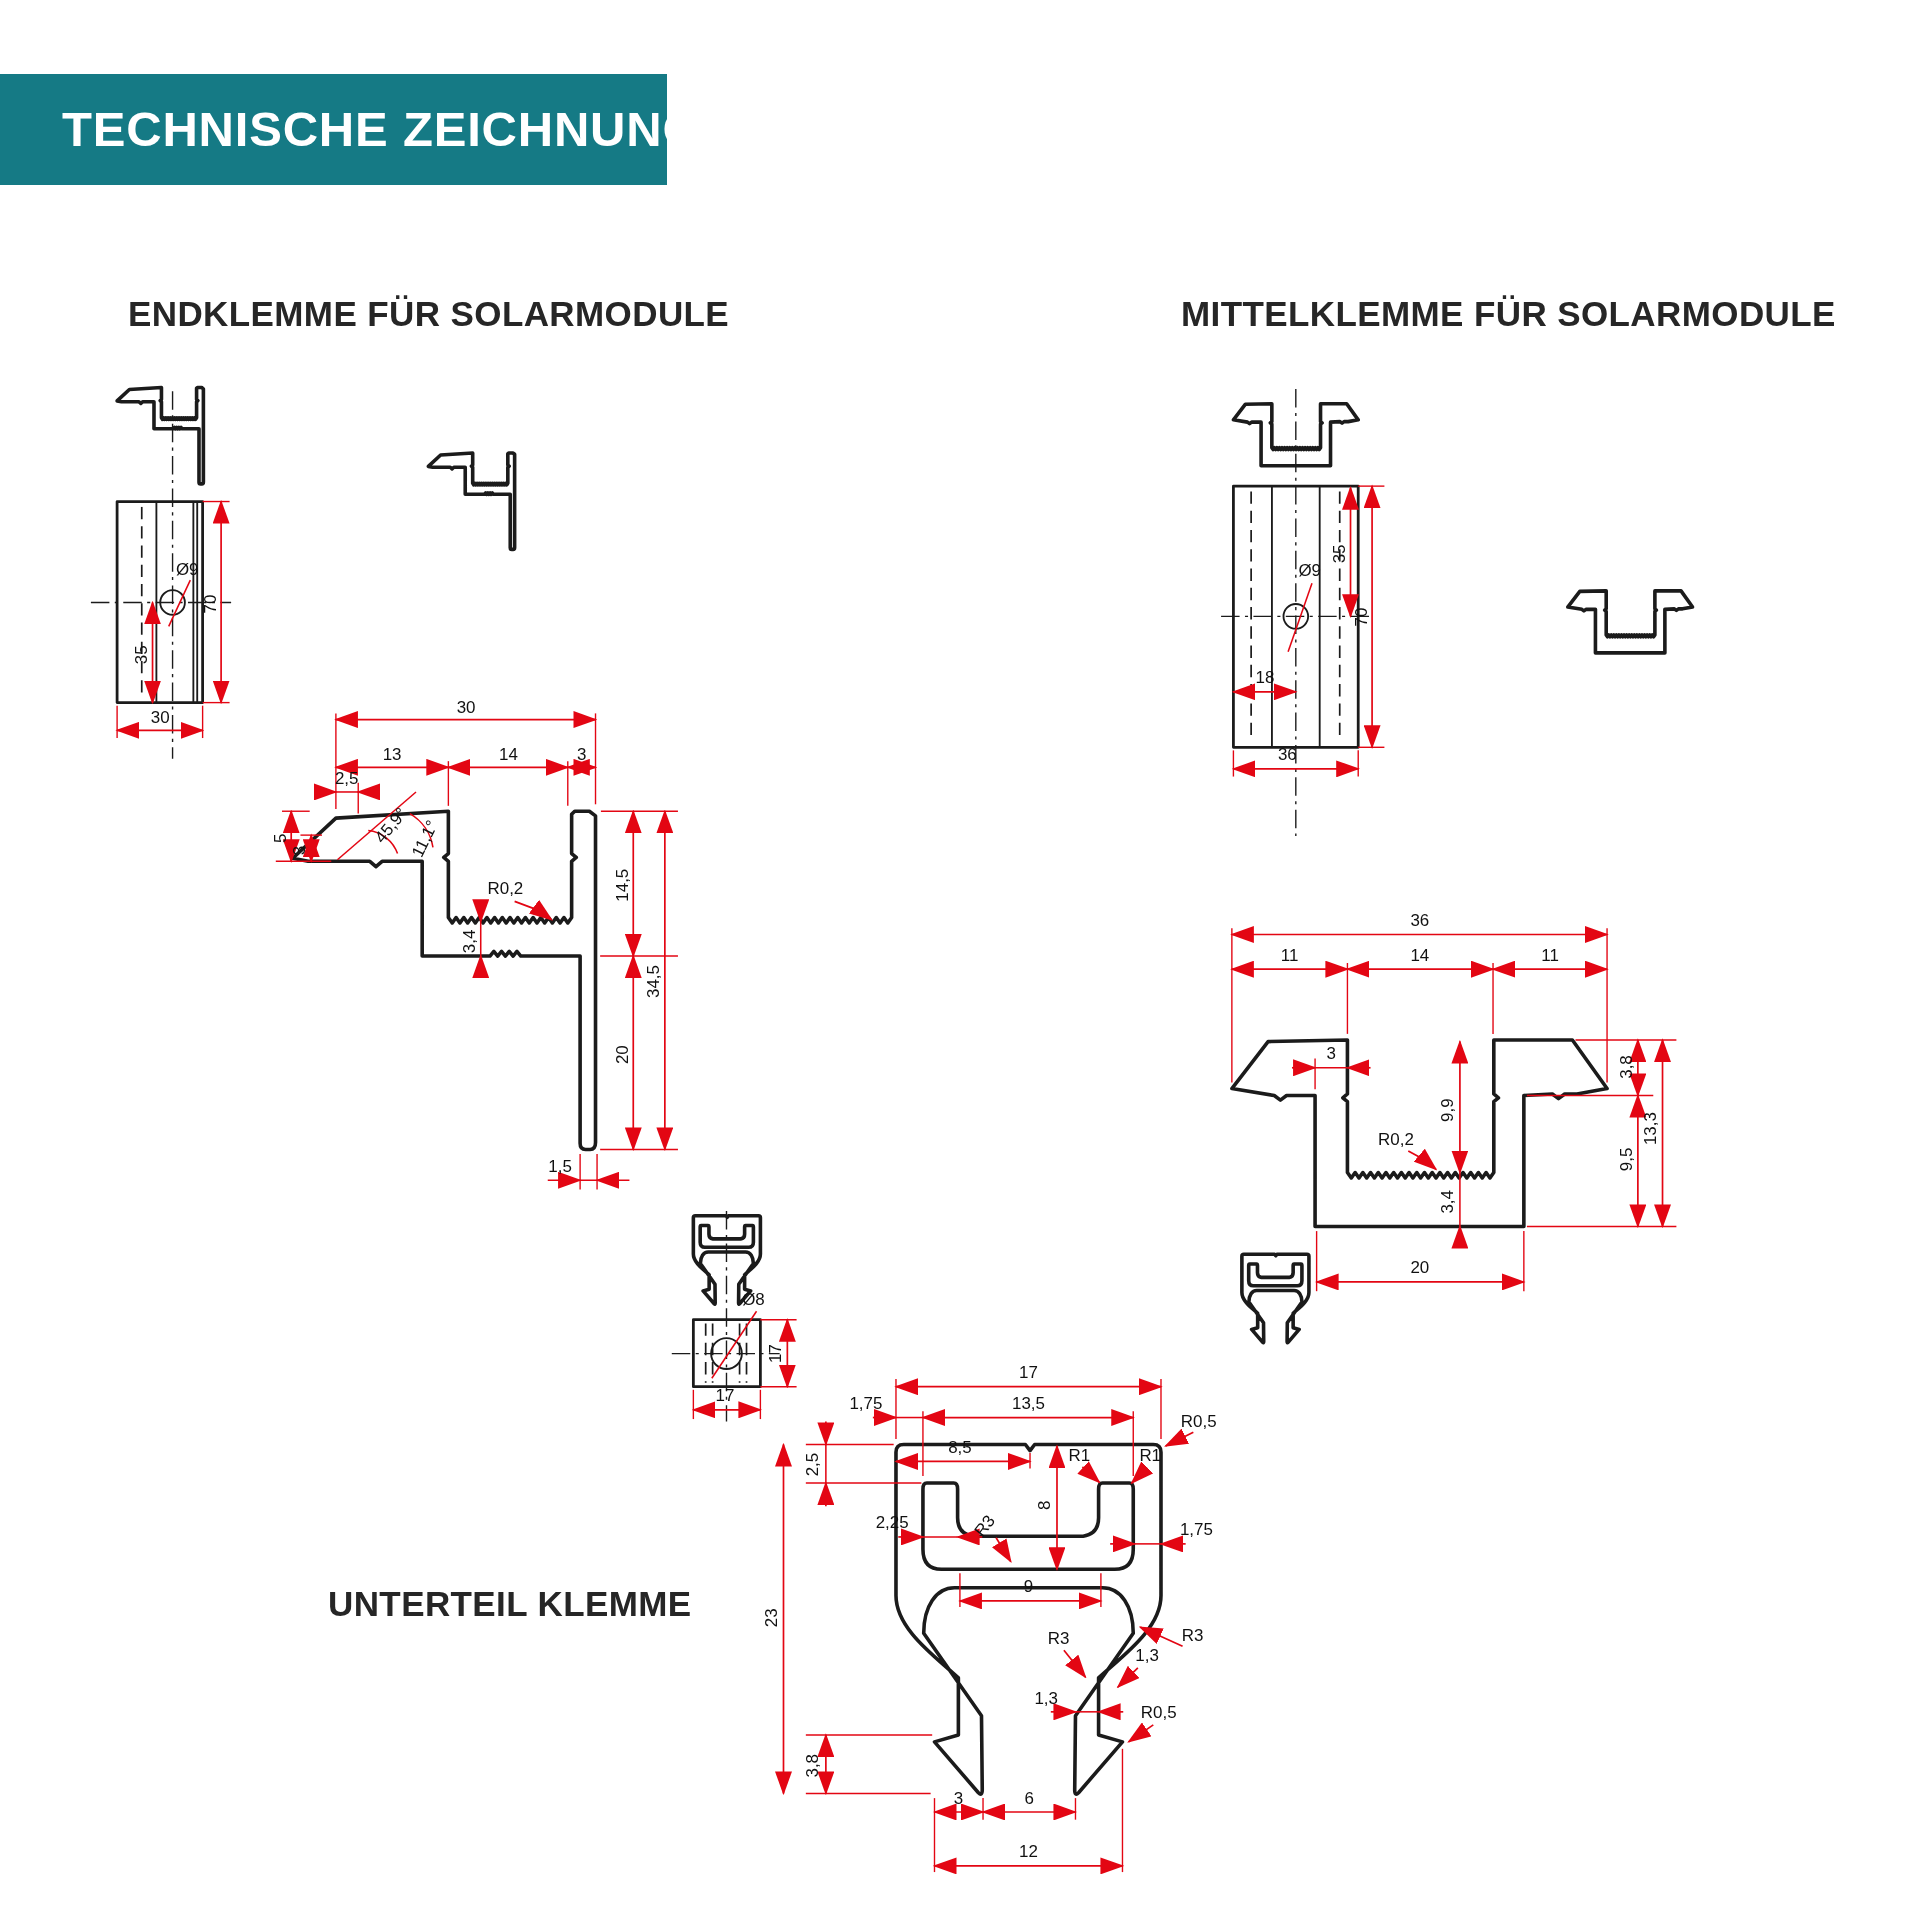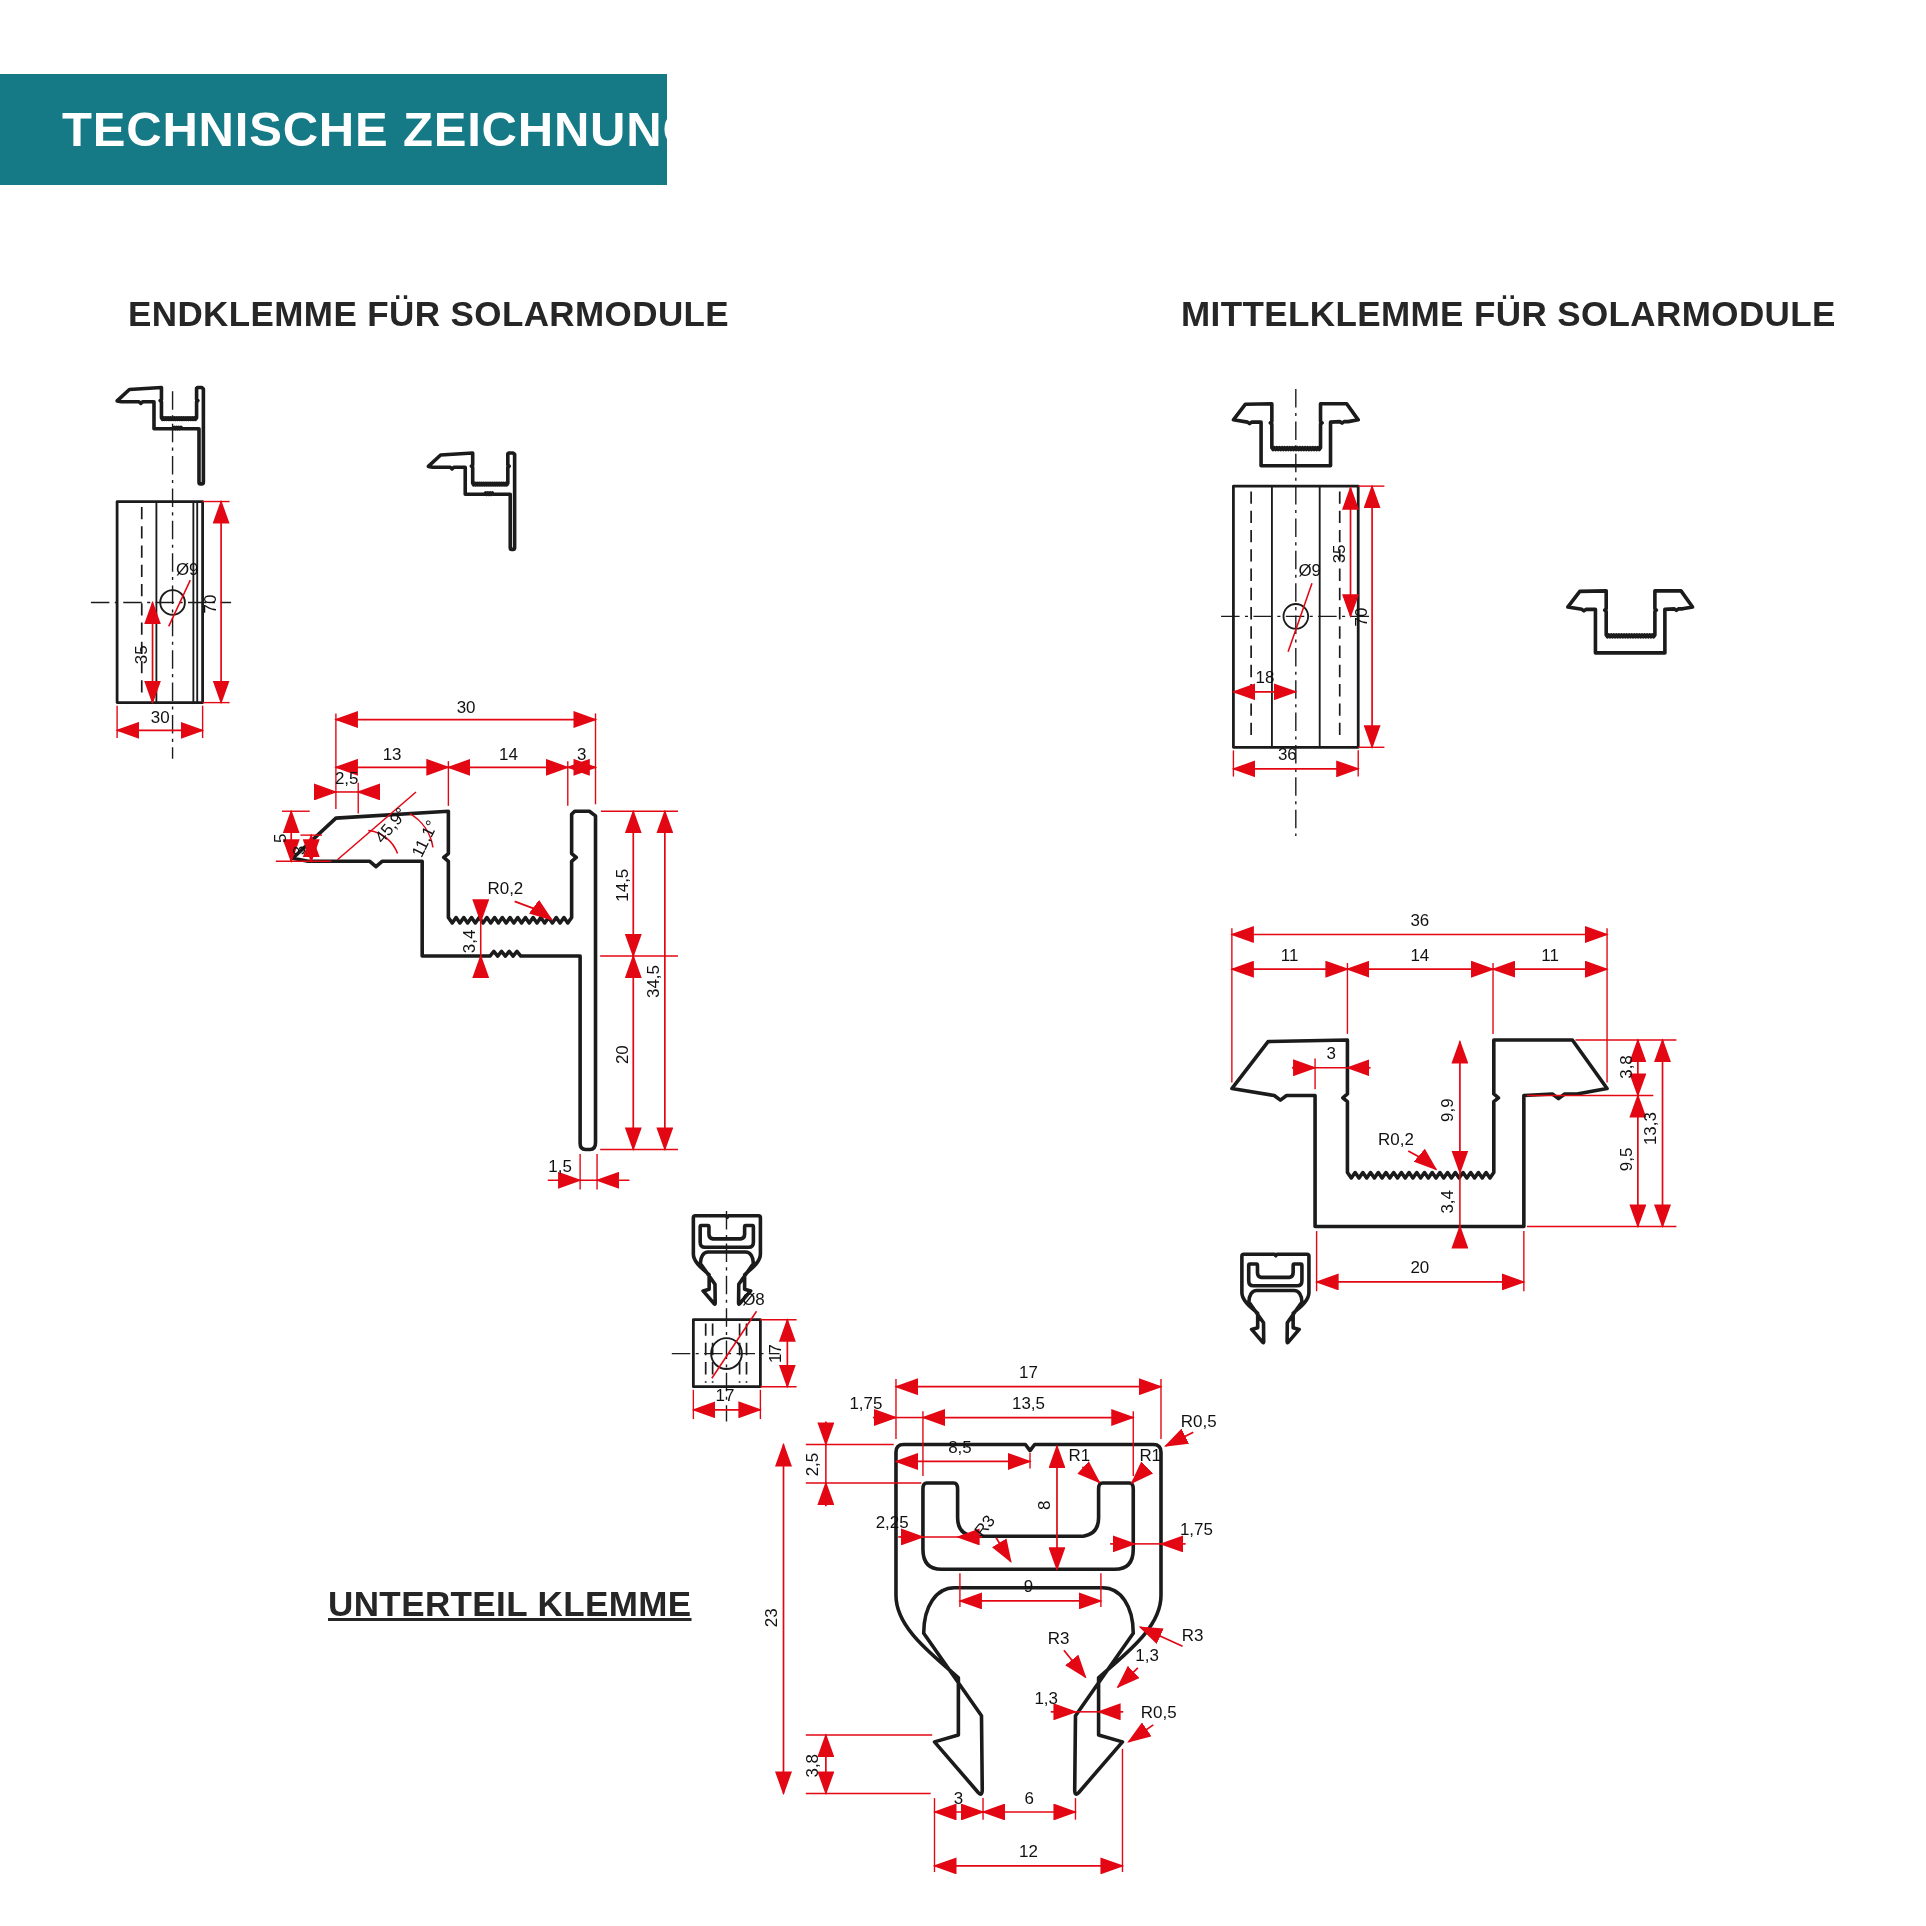--- a/index.html
+++ b/index.html
@@ -2,21 +2,21 @@
 <html style="font-size:12.3px"><head>
 <meta charset="utf-8">
 <style>
   html,body{margin:0;padding:0;background:#fff;}
   body{width:1926px;height:1926px;position:relative;font-family:"Liberation Sans",sans-serif;}
   .hdr{position:absolute;left:0;top:74px;width:667px;height:111px;background:#157a85;}
   .hdr span{display:block;line-height:111px;padding-left:62px;color:#fff;font-size:49px;font-weight:bold;letter-spacing:0.8px;white-space:nowrap;}
   .sec{position:absolute;color:#262626;font-size:35px;font-weight:bold;letter-spacing:0.4px;white-space:nowrap;}
   #t-end{left:108px;top:294px;margin-left:20px;}
   #t-mid{left:1153px;top:294px;margin-left:28px;}
-  #t-bot{left:328px;top:1584px;text-decoration:underline;}
+  #t-bot{left:328px;top:1584px;}
   svg{position:absolute;left:0;top:0;}
   .pro{stroke:#1b1b1b;stroke-width:3.6;fill:none;stroke-linejoin:round;stroke-linecap:round;}
   .thin{stroke:#1b1b1b;stroke-width:2.4;fill:none;}
   .hid{stroke:#1b1b1b;stroke-width:2.2;fill:none;stroke-dasharray:16 9;}
   .cl{stroke:#1b1b1b;stroke-width:1.8;fill:none;stroke-dasharray:24 7 4 7;}
   .dim{stroke:#e30613;stroke-width:2.2;fill:none;marker-start:url(#ar);marker-end:url(#ar);}
   .arr1{stroke:#e30613;stroke-width:2.2;fill:none;marker-end:url(#ar);}
   .rl{stroke:#e30613;stroke-width:2;fill:none;}
   .ext{stroke:#e30613;stroke-width:1.8;fill:none;}
   text.t{font:22px "Liberation Sans",sans-serif;fill:#111;text-anchor:middle;}

